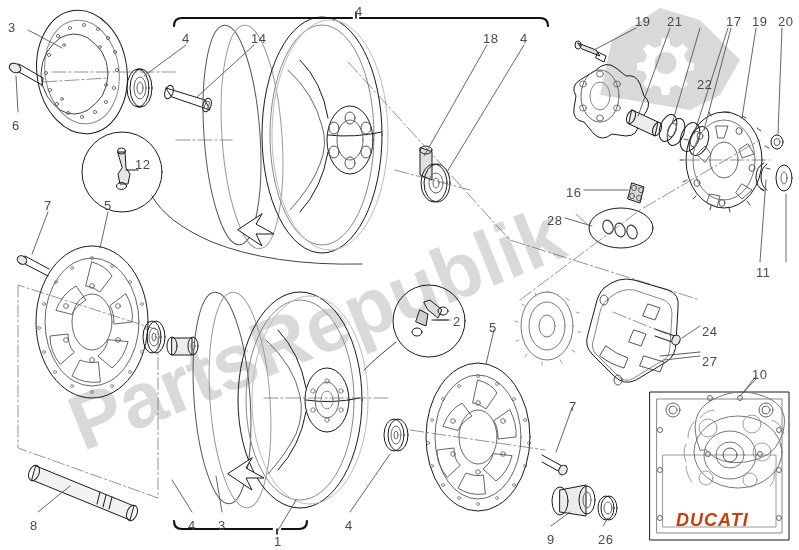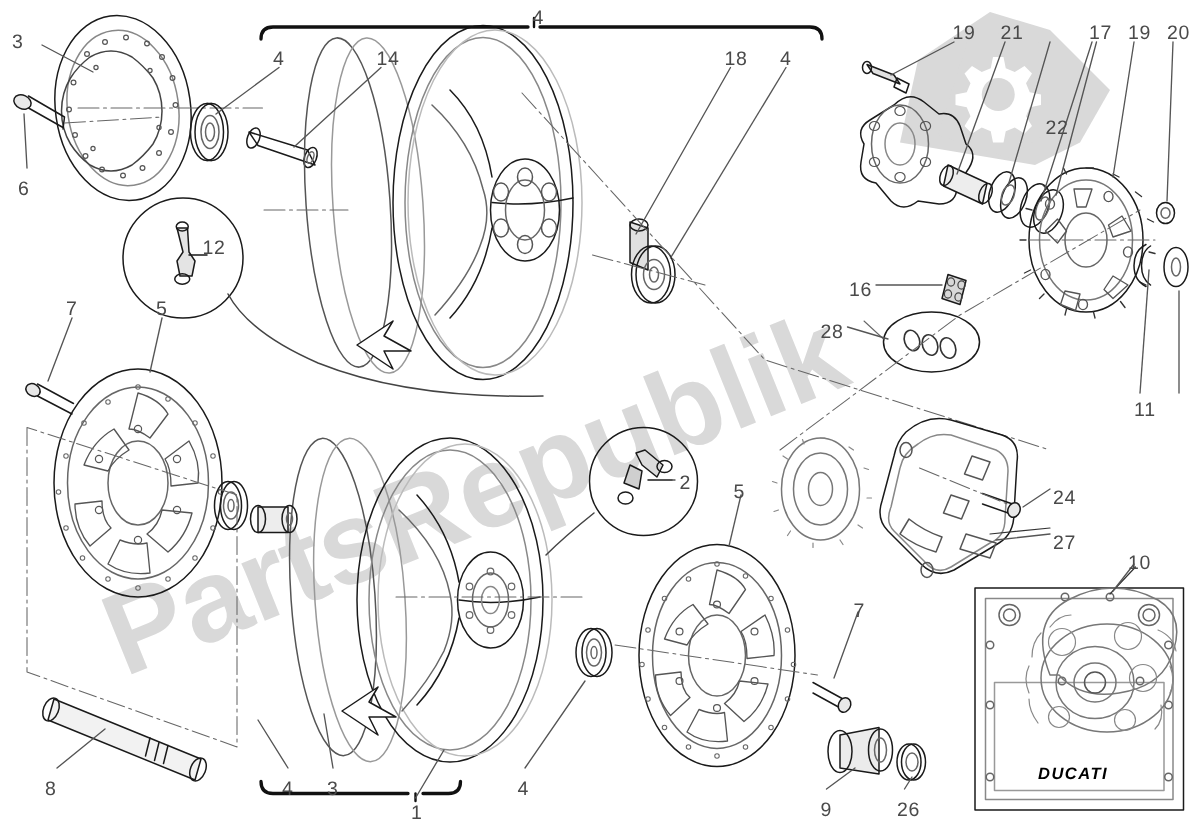--- a/index.html
+++ b/index.html
@@ -6,22 +6,22 @@
   body{width:799px;height:550px;overflow:hidden;
        font-family:"Liberation Sans",sans-serif;}
   #sheet{position:relative;width:799px;height:550px;background:#ffffff;}
   #sheet svg{position:absolute;left:0;top:0;}
   .num{position:absolute;font-family:"Liberation Sans",sans-serif;
        font-size:13px;color:#4a4a4a;letter-spacing:.5px;
        white-space:nowrap;user-select:none;}
   .wm-text{font-family:"Liberation Sans",sans-serif;font-weight:bold;
            font-size:78px;fill:#d9d9d9;}
   .ducati-logo{position:absolute;font-family:"Liberation Sans",sans-serif;
-               font-weight:bold;font-style:italic;font-size:11px;color:#000000;
-               letter-spacing:1px;margin-left:16px;}
+               font-weight:bold;font-style:italic;font-size:18px;color:#c2410c;
+               letter-spacing:1px;}
 </style>
 </head>
 <body>
 
 <div id="sheet">
 
   <svg width="799" height="550">
     <g transform="rotate(-22 400 275)" opacity="1">
       <text class="wm-text" x="40" y="320">PartsRepublik</text>
     </g>

